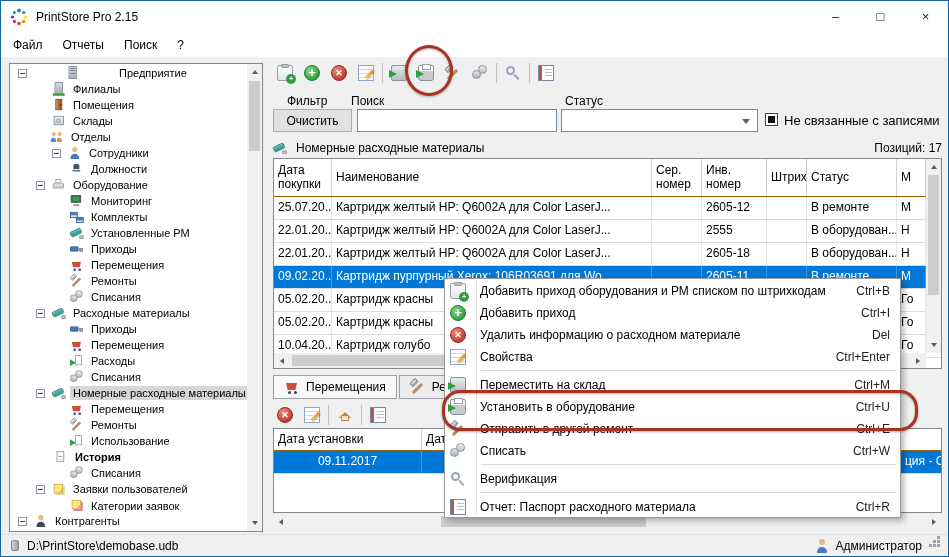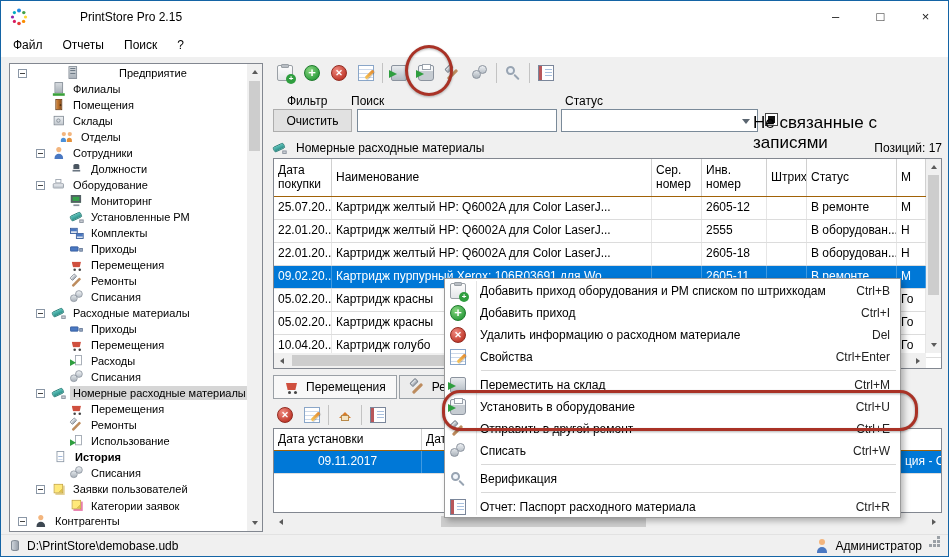--- a/index.html
+++ b/index.html
@@ -1,18 +1,18 @@
 <!DOCTYPE html>
 <html><head>
 <meta charset="utf-8">
 <style>
   html,body{width:949px;height:557px;margin:0;overflow:hidden;font-family:"Liberation Sans",sans-serif;background:#fff;}
   .win{position:absolute;inset:0;border:1px solid #1464a5;background:#f0f0f0;box-sizing:border-box;}
   
-  .titlebar{position:absolute;left:0;right:0;top:0;height:31px;background:#fff;display:flex;align-items:center;gap:44px;}
+  .titlebar{position:absolute;left:0;right:0;top:0;height:31px;background:#fff;display:flex;align-items:center;}
   .logo{margin-left:9px;flex:none;}
   .title{margin-left:8px;font-size:12px;color:#000;}
   .win-btns{margin-left:auto;display:flex;height:100%;}
   .win-btn{width:45px;display:flex;align-items:center;justify-content:center;font-size:13px;color:#222;}
   
   .menubar{position:absolute;left:0;right:0;top:31px;height:25px;background:#fff;display:flex;align-items:center;padding-left:2px;}
   .menu-item{padding:4px 10px;font-size:12px;color:#000;}
   
   .tree-panel{position:absolute;left:8px;top:62px;width:254px;height:469px;background:#fff;border:1px solid #828790;box-sizing:border-box;overflow:hidden;}
   .tree{position:absolute;left:0;top:1px;right:15px;bottom:0;overflow:hidden;}
@@ -36,21 +36,21 @@
   .tb-btn{width:22px;height:22px;display:flex;align-items:center;justify-content:center;flex:none;}
   .tb-sep{width:1px;height:20px;background:#c3c3c3;flex:none;}
   
   .f-label{position:absolute;top:93px;font-size:12px;color:#000;}
   .btn-clear{position:absolute;left:272px;top:108px;width:79px;height:23px;background:#e1e1e1;border:1px solid #adadad;box-sizing:border-box;display:flex;align-items:center;justify-content:center;font-size:12px;}
   .search-input{position:absolute;left:356px;top:108px;width:200px;height:23px;border:1px solid #7a8a99;box-sizing:border-box;font-size:12px;padding:0 4px;font-family:"Liberation Sans",sans-serif;}
   .combo{position:absolute;left:560px;top:108px;width:197px;height:23px;background:#fff;border:1px solid #7a8a99;box-sizing:border-box;}
   .combo-arrow{position:absolute;right:7px;top:9px;width:0;height:0;border:4px solid transparent;border-top:5px solid #5a6570;}
   .chk{position:absolute;left:764px;top:112px;width:13px;height:13px;border:1px solid #444;background:#fff;box-sizing:border-box;}
   .chk-fill{position:absolute;inset:2px;background:#111;}
-  .chk-label{position:absolute;left:752px;top:112px;font-size:17px;}
+  .chk-label{position:absolute;left:783px;top:112px;font-size:13px;}
   
   .panel-hdr{position:absolute;left:272px;top:139px;width:669px;height:16px;display:flex;align-items:center;font-size:12px;}
   .panel-hdr .ttl{margin-left:5px;}
   .panel-hdr .cnt{margin-left:auto;}
   
   .grid{position:absolute;background:#fff;border:1px solid #828790;box-sizing:border-box;overflow:hidden;}
   #topGrid{left:272px;top:157px;width:669px;height:211px;}
   #botGrid{left:272px;top:427px;width:669px;height:85px;}
   .g-hdr{display:flex;border-bottom:1px solid #a16207;background:#fff;}
   .g-hcell{box-sizing:border-box;border-right:1px solid #d0d0d0;padding:2px 4px;font-size:12px;display:flex;align-items:center;line-height:1.15;flex:none;overflow:hidden;}
@@ -192,26 +192,26 @@
         <div class="tree-row" style="padding-left: 26px;">
           <span class="exp-sp"></span>
           <span class="ico tico ico-door"></span>
           <span class="tree-label">Помещения</span>
         </div>
         <div class="tree-row" style="padding-left: 26px;">
           <span class="exp-sp"></span>
           <span class="ico tico ico-safe"></span>
           <span class="tree-label">Склады</span>
         </div>
-        <div class="tree-row" style="padding-left: 34px;">
+        <div class="tree-row" style="padding-left: 24px;">
           <span class="exp-sp"></span>
           <span class="ico tico ico-group"></span>
           <span class="tree-label">Отделы</span>
         </div>
-        <div class="tree-row" style="padding-left: 26px;">
+        <div class="tree-row" style="padding-left: 26px; margin-left: 16px;">
           <span class="exp"></span>
           <span class="ico tico ico-person"></span>
           <span class="tree-label">Сотрудники</span>
         </div>
         <div class="tree-row" style="padding-left: 44px;">
           <span class="exp-sp"></span>
           <span class="ico tico ico-chair"></span>
           <span class="tree-label">Должности</span>
         </div>
         <div class="tree-row" style="padding-left: 26px;">
@@ -219,27 +219,27 @@
           <span class="ico tico ico-printer"></span>
           <span class="tree-label">Оборудование</span>
         </div>
         <div class="tree-row" style="padding-left: 44px;">
           <span class="exp-sp"></span>
           <span class="ico tico ico-monitor"></span>
           <span class="tree-label">Мониторинг</span>
         </div>
         <div class="tree-row" style="padding-left: 44px;">
           <span class="exp-sp"></span>
+          <span class="ico tico ico-kits"></span>
+          <span class="tree-label">Комплекты</span>
+        </div>
+        <div class="tree-row" style="padding-left: 44px;">
+          <span class="exp-sp"></span>
           <span class="ico tico ico-materials"></span>
           <span class="tree-label">Установленные РМ</span>
-        </div>
-        <div class="tree-row" style="padding-left: 44px;">
-          <span class="exp-sp"></span>
-          <span class="ico tico ico-kits"></span>
-          <span class="tree-label">Комплекты</span>
         </div>
         <div class="tree-row" style="padding-left: 44px;">
           <span class="exp-sp"></span>
           <span class="ico tico ico-truck"></span>
           <span class="tree-label">Приходы</span>
         </div>
         <div class="tree-row" style="padding-left: 44px;">
           <span class="exp-sp"></span>
           <span class="ico tico ico-cart"></span>
           <span class="tree-label">Перемещения</span>

